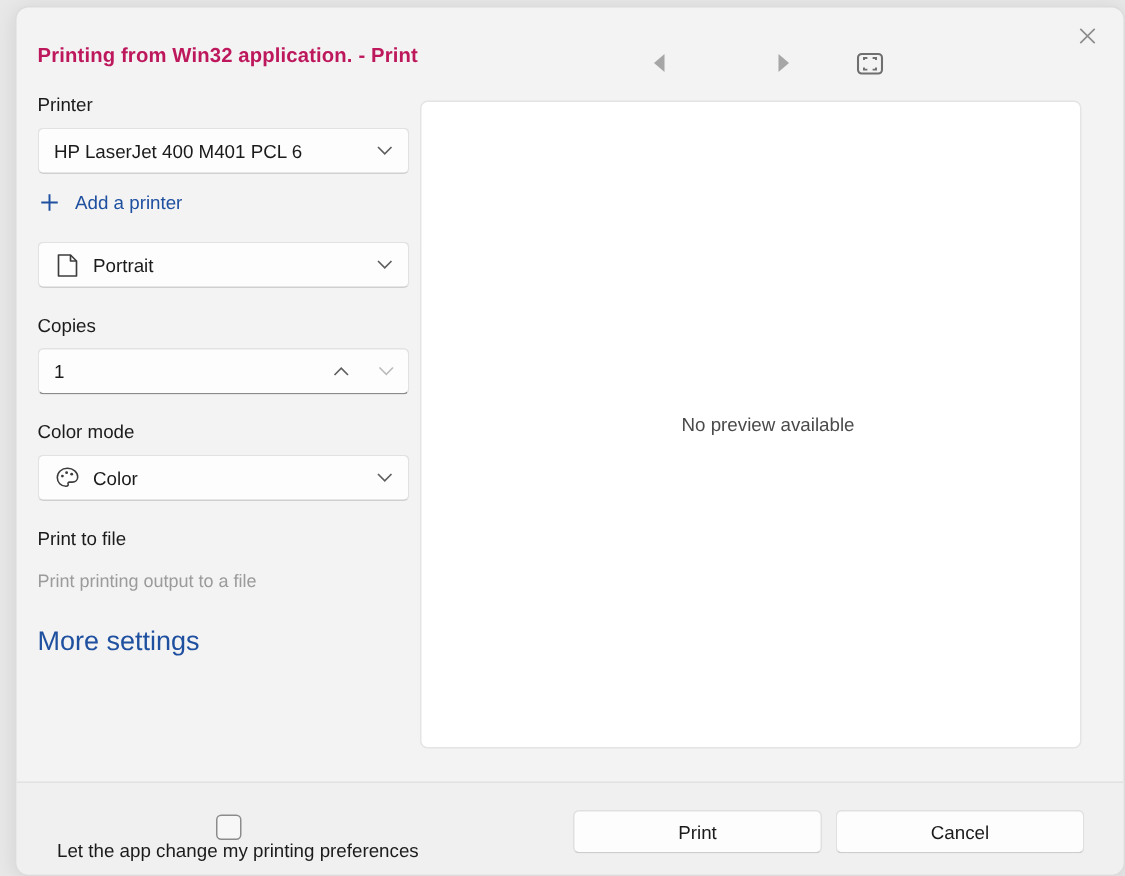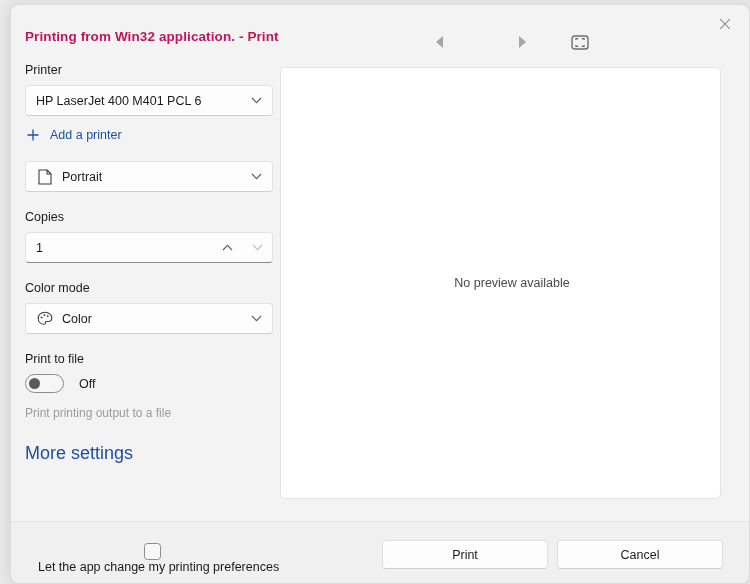--- a/index.html
+++ b/index.html
@@ -404,26 +404,20 @@
         </div>
         <div class="combo-text">Color</div>
         <svg class="chevron" width="11" height="7" viewBox="0 0 11 7">
           <path d="M1 1 L5.5 5.6 L10 1" fill="none" stroke="#5e5e5e" stroke-width="1.1"></path>
         </svg>
       </div>
     </div>
 
     <div class="group" style="margin-bottom:0;">
       <div class="field-label">Print to file</div>
-      <div class="toggle-row">
-        <div class="toggle">
-          <div class="toggle-knob"></div>
-        </div>
-        <div class="toggle-state">Off</div>
-      </div>
       <div class="hint-text">Print printing output to a file</div>
     </div>
 
     <div class="more-settings">More settings</div>
   </div>
 
   <div class="preview-pane">
     <div class="preview-empty-text">No preview available</div>
   </div>
 

